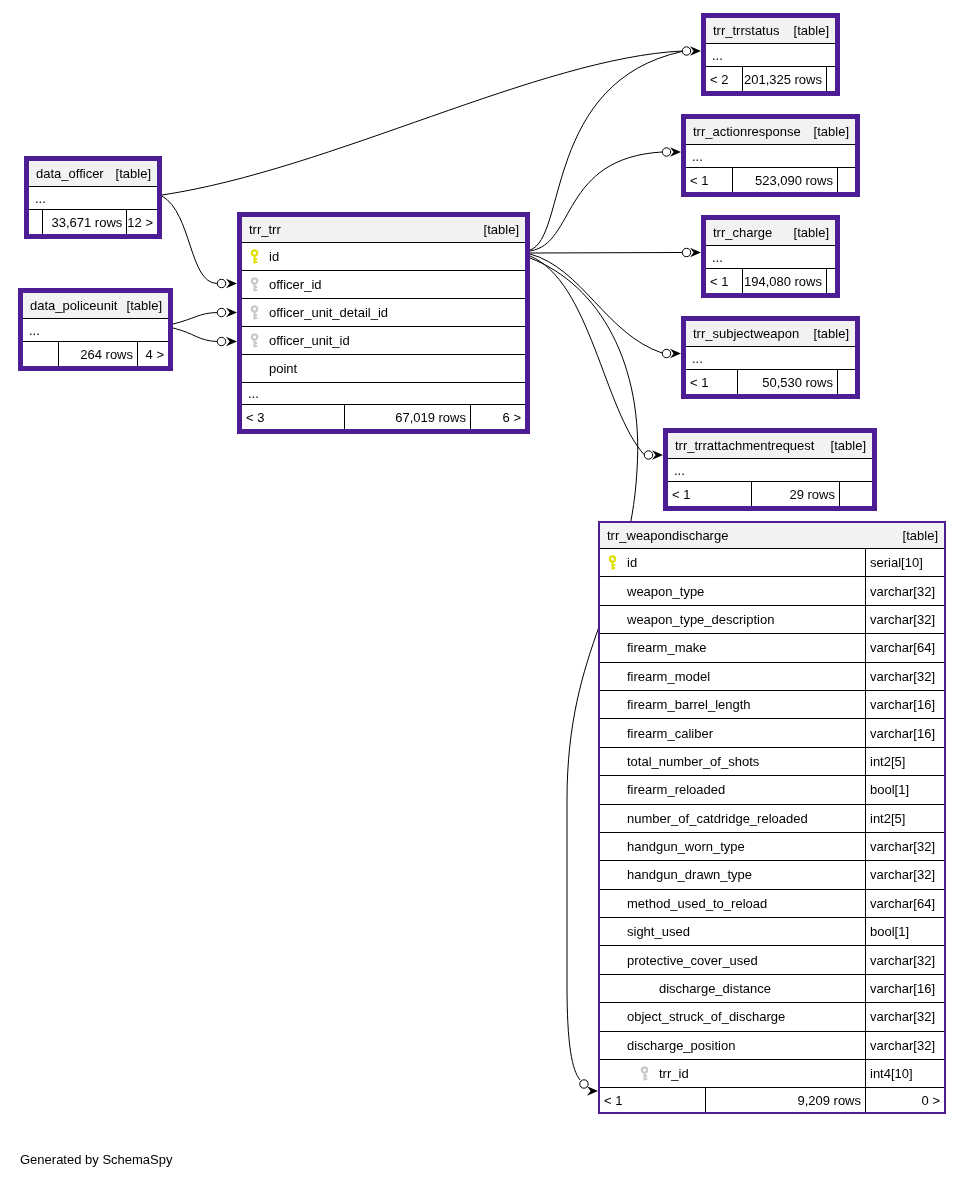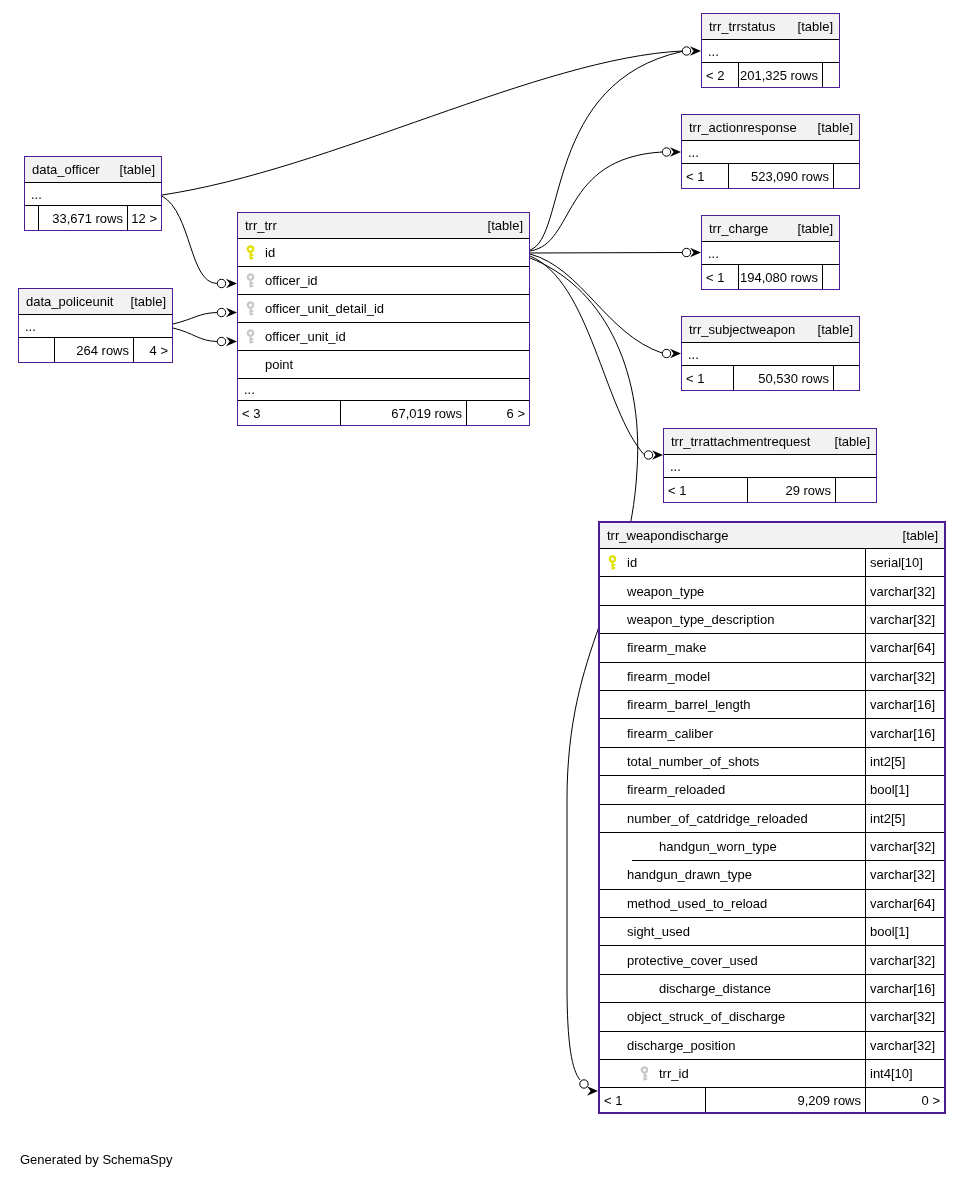--- a/index.html
+++ b/index.html
@@ -1,19 +1,19 @@
 <!DOCTYPE html>
 <html><head>
 <meta charset="utf-8">
 <style>
   html,body{margin:0;padding:0;background:#fff;}
   #canvas{position:relative;width:964px;height:1185px;background:#fff;overflow:hidden;
           font-family:"Liberation Sans",sans-serif;color:#000;}
   svg#rels{position:absolute;left:0;top:0;pointer-events:none;}
-  .tbl{position:absolute;border:1px solid #4c1d95;background:#fff;box-sizing:border-box;font-size:13px;}
+  .tbl{position:absolute;border:5px solid #4c1d95;background:#fff;box-sizing:border-box;font-size:13px;}
   .tbl.emph{border-width:2px;}
   .hdr{display:flex;justify-content:space-between;align-items:center;height:26px;
        background:#f2f2f2;border-bottom:1px solid #000;padding:0 6px 0 7px;box-sizing:border-box;}
   .hdr .tname{white-space:nowrap;}
   .hdr .ttag{white-space:nowrap;margin-left:8px;}
   .row{display:flex;align-items:center;border-bottom:1px solid #000;box-sizing:border-box;}
   .keycell{width:19px;padding-left:8px;flex:none;display:flex;align-items:center;}
   .lbl{flex:1;white-space:nowrap;overflow:hidden;}
   .row.dots .lbl{padding-left:6px;}
   .typ{flex:none;align-self:stretch;display:flex;align-items:center;
@@ -274,21 +274,21 @@
         <div class="row" style="height: 28.4px;">
           <span class="keycell"></span>
           <span class="lbl">firearm_reloaded</span>
           <span class="typ" style="width: 79px;">bool[1]</span>
         </div>
         <div class="row" style="height: 28.4px;">
           <span class="keycell"></span>
           <span class="lbl">number_of_catdridge_reloaded</span>
           <span class="typ" style="width: 79px;">int2[5]</span>
         </div>
-        <div class="row" style="height: 28.4px; margin-left: 32px;">
+        <div class="row" style="height: 28.4px;">
           <span class="keycell"></span>
           <span class="lbl">handgun_worn_type</span>
           <span class="typ" style="width: 79px;">varchar[32]</span>
         </div>
         <div class="row" style="height: 28.4px;">
           <span class="keycell"></span>
           <span class="lbl">handgun_drawn_type</span>
           <span class="typ" style="width: 79px;">varchar[32]</span>
         </div>
         <div class="row" style="height: 28.4px;">

